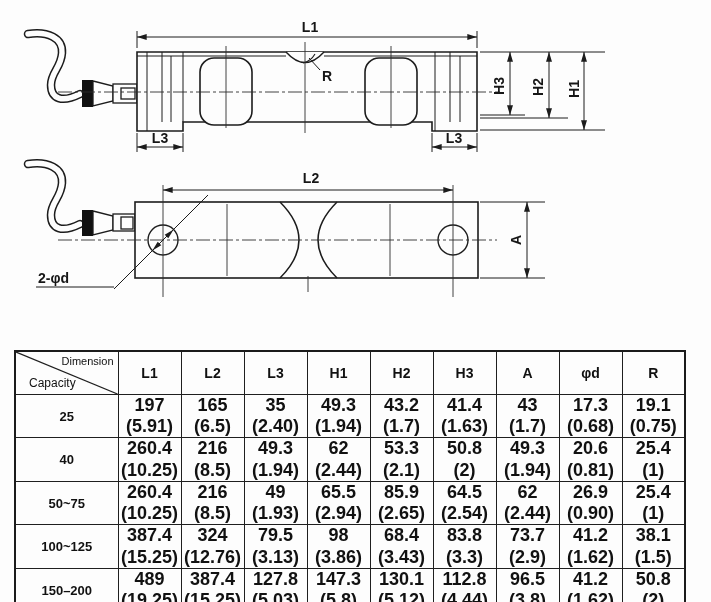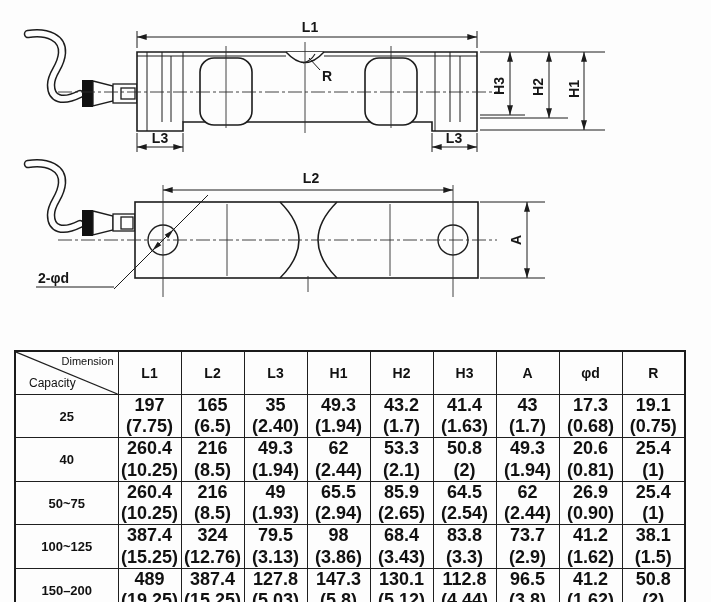--- a/index.html
+++ b/index.html
@@ -213,21 +213,21 @@
           <th>φd</th>
           <th>R</th>
         </tr>
     </thead>
     <tbody>
 
     <tr>
           <td class="cap-cell">25</td>
           <td class="val-cell">
             <span class="metric">197</span>
-            <span class="imperial">(7.75)</span>
+            <span class="imperial">(5.91)</span>
           </td>
           <td class="val-cell">
             <span class="metric">165</span>
             <span class="imperial">(6.5)</span>
           </td>
           <td class="val-cell">
             <span class="metric">35</span>
             <span class="imperial">(2.40)</span>
           </td>
           <td class="val-cell">

